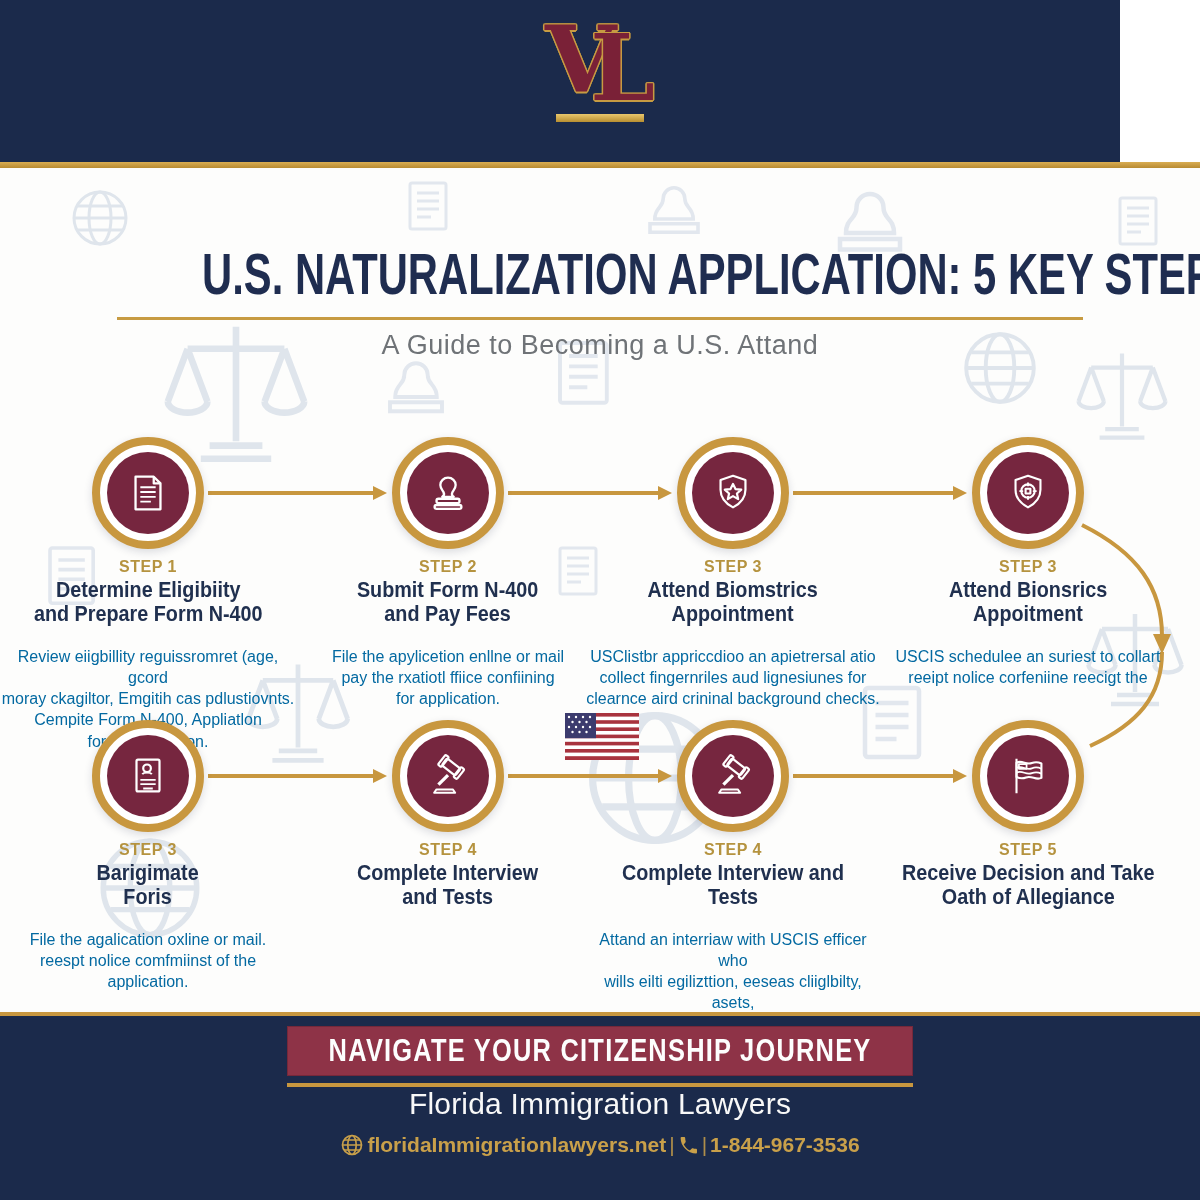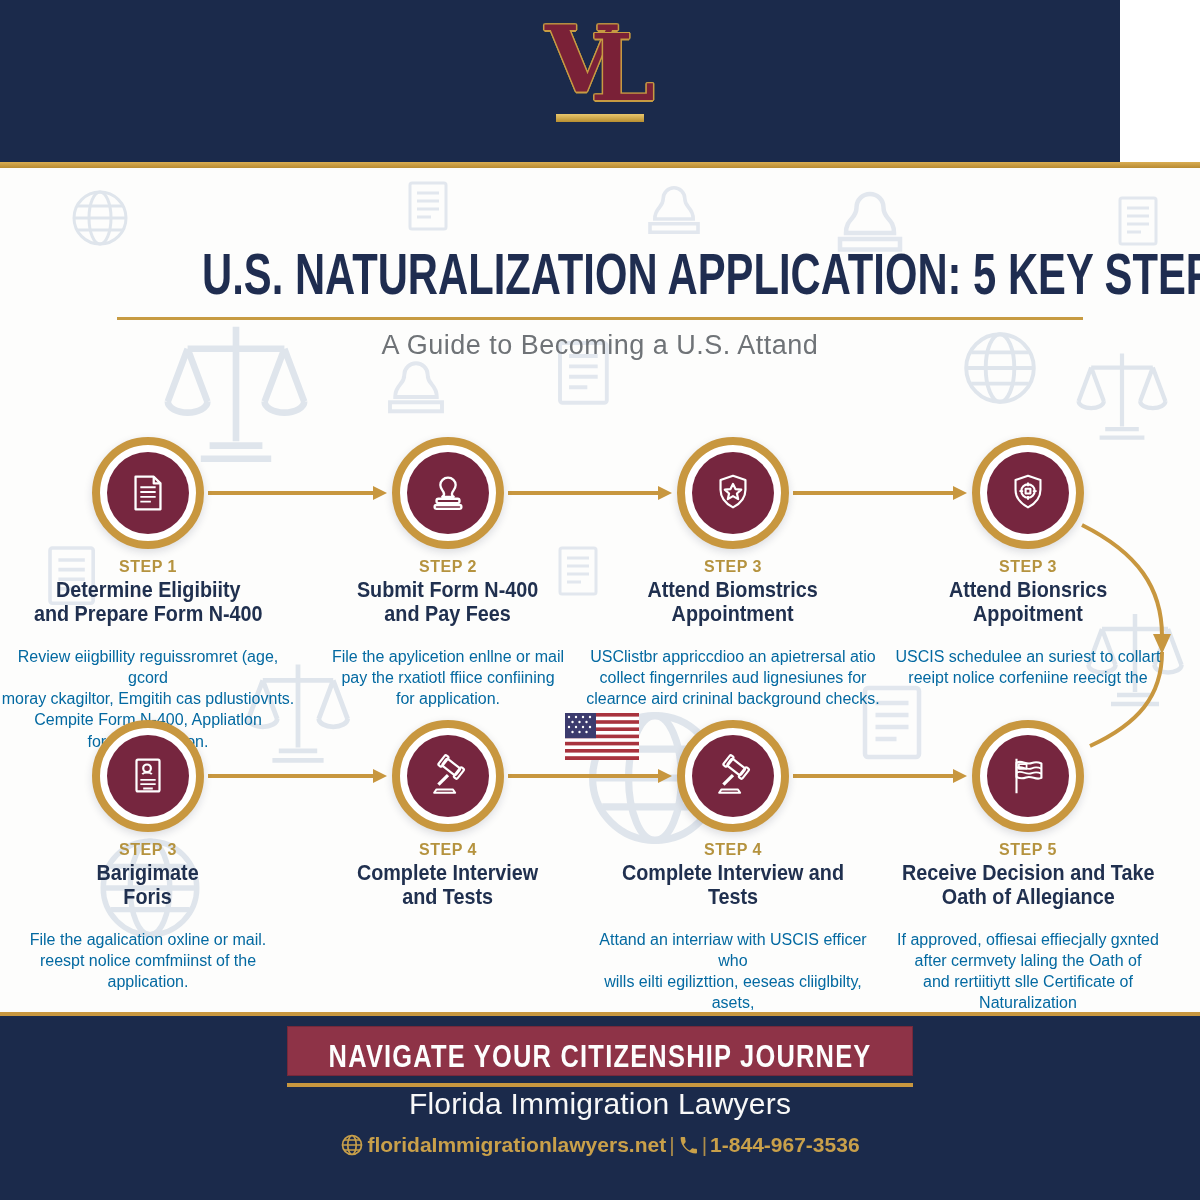--- a/index.html
+++ b/index.html
@@ -52,21 +52,21 @@
   .ar1{top:323px;} .ar2{top:606px;}
   .a1{left:208px;width:166px;} .a2{left:508px;width:151px;} .a3{left:793px;width:161px;}
 
   .curve-svg{position:absolute;left:0;top:0;z-index:1;}
   .usflag{position:absolute;left:565px;top:545px;z-index:2;}
 
   
   .footer{position:absolute;left:0;top:1012px;width:1200px;height:188px;background:#1B2A4B;
           border-top:4px solid #C8973F;box-sizing:border-box;text-align:center;}
   .banner{width:626px;height:50px;margin:10px auto 0;background:#8E3347;border:1px solid #75283A;
-          box-sizing:border-box;display:flex;align-items:flex-end;justify-content:center;white-space:nowrap;}
+          box-sizing:border-box;display:flex;align-items:center;justify-content:center;white-space:nowrap;}
   .banner-text{font-size:31px;font-weight:bold;color:#FDFDFD;letter-spacing:1.5px;
                transform:scaleX(.82);}
   .banner-underline{width:626px;height:4px;margin:7px auto 0;background:#C8973F;}
   .company{font-size:30px;font-weight:normal;color:#F8F8F8;letter-spacing:.2px;}
   .contact{margin-top:12px;display:flex;align-items:center;justify-content:center;gap:3px;
            font-size:21px;color:#C9A04A;font-weight:bold;}
   .contact .pipe{color:#C9A04A;font-weight:normal;opacity:.85;}
 
   .icon-svg{display:block;}
 </style>
@@ -329,24 +329,20 @@
               <path d="M12 10 c6 -3 10 3 16 .5 c4 -1.6 7 -1 10 .5 v15 c-6 3 -10 -3 -16 -.5 c-4 1.6 -7 1 -10 -.5 z"></path>
               <path d="M12 15.5 c6 -3 10 3 16 .5 c4 -1.6 7 -1 10 .5 M12 20.5 c6 -3 10 3 16 .5 c4 -1.6 7 -1 10 .5" stroke-width="1.8"></path>
               <rect x="14.5" y="11.5" width="8" height="5" stroke-width="1.8"></rect>
             </g>
           </svg>
         </div>
           </div>
         <div class="step-label">STEP 5</div>
         <div class="step-heading">Receive Decision and Take
 Oath of Allegiance</div>
-        <div class="step-body">If approved, offiesai effiecjally gxnted
-after cermvety laling the Oath of
-and rertiitiytt slle Certificate of
-Naturalization</div>
       </div>
 
     </div>
   </div>
 
   <div class="footer">
     <div class="banner">
       <span class="banner-text">NAVIGATE YOUR CITIZENSHIP JOURNEY</span>
     </div>
     <div class="banner-underline"></div>

